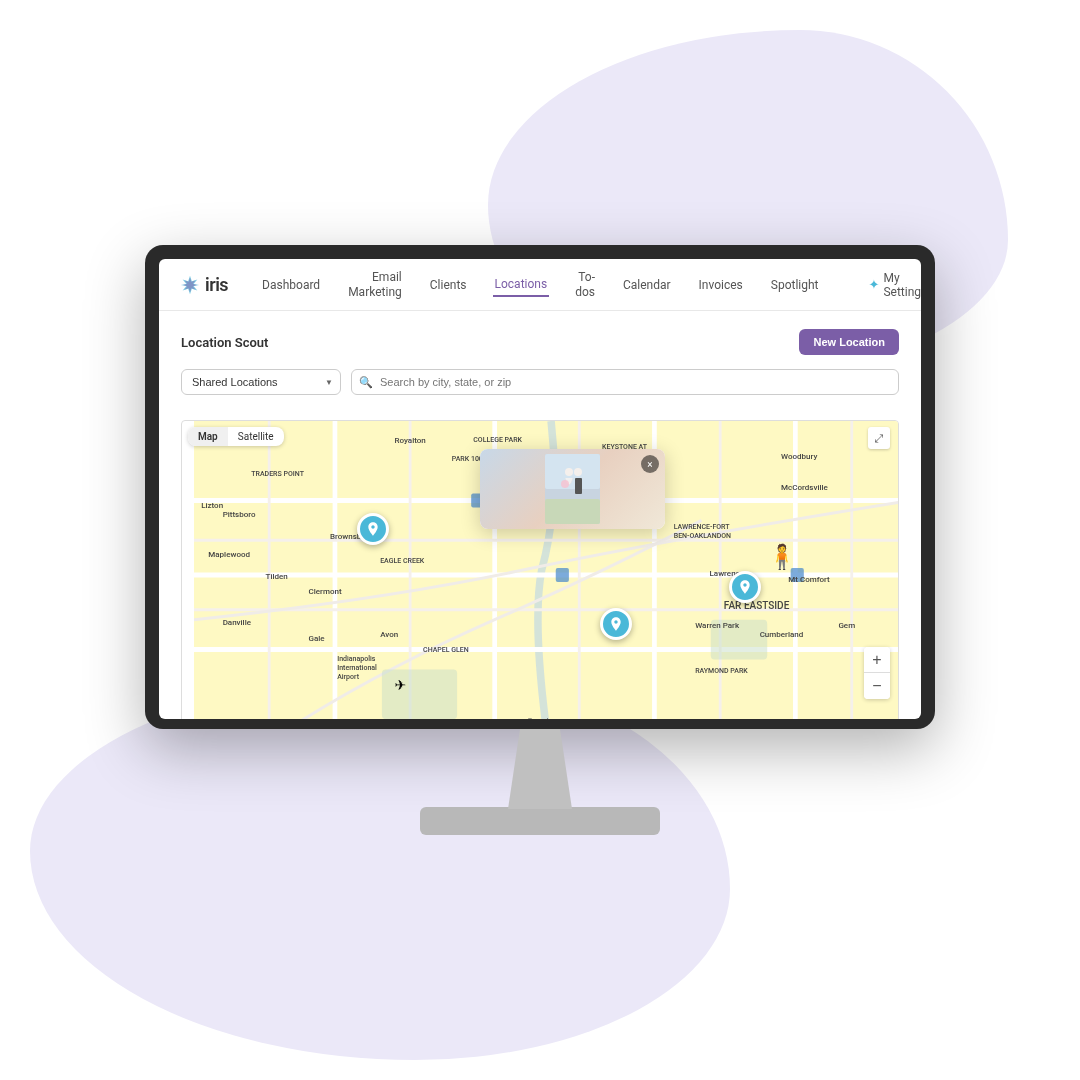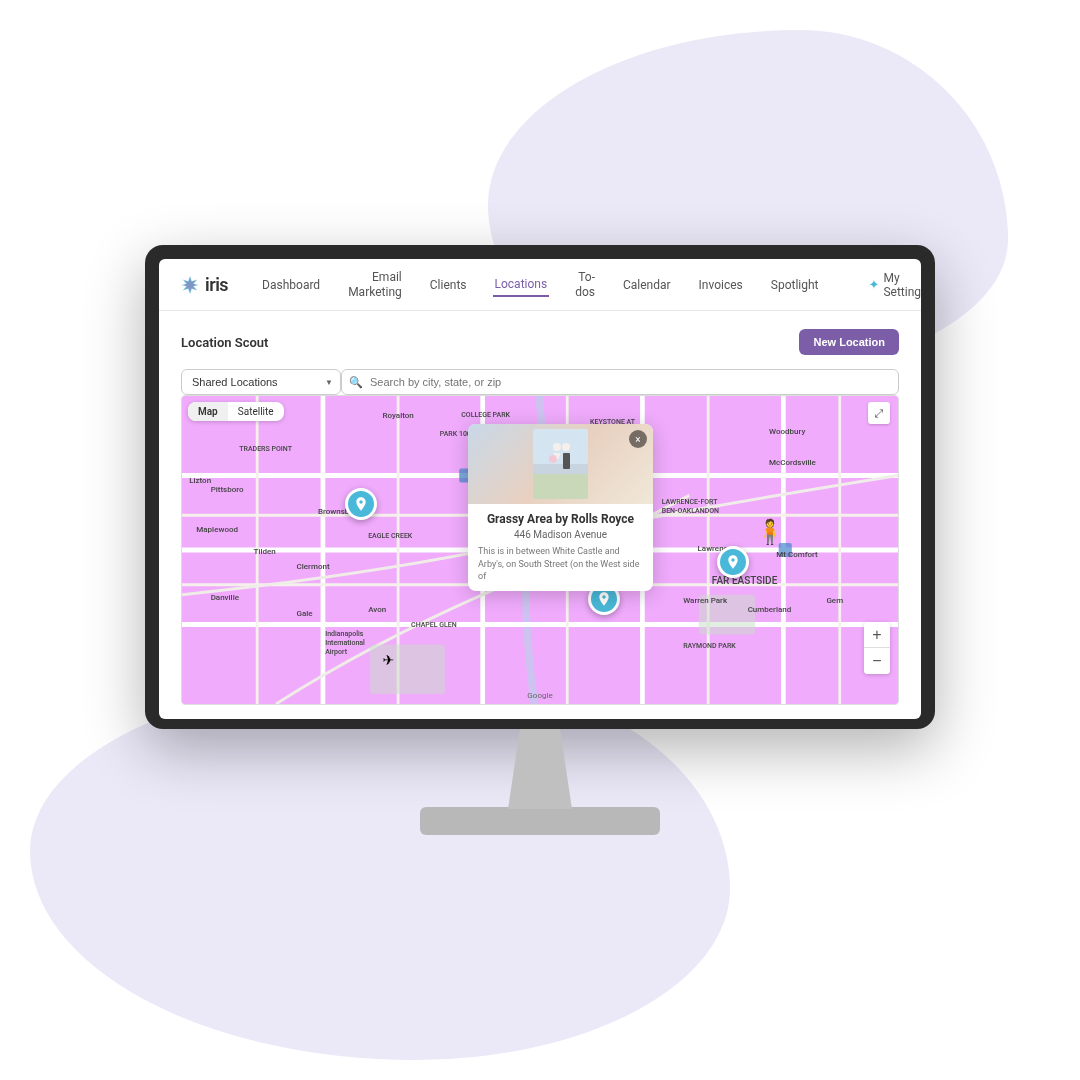--- a/index.html
+++ b/index.html
@@ -154,21 +154,22 @@
       border-radius: 6px;
       padding: 7px 14px;
       font-size: 11px;
       font-weight: 600;
       cursor: pointer;
     }
 
     
     .filters-row {
       display: flex;
-      margin-bottom: 0;
+      gap: 10px;
+      margin-bottom: 25px;
       align-items: flex-start;
     }
     .filter-select {
       border: 1px solid #ccc;
       border-radius: 6px;
       padding: 6px 28px 6px 10px;
       font-size: 11px;
       color: #333;
       background: #fff;
       appearance: none;
@@ -238,22 +239,23 @@
     }
     .map-tab.active {
       background: #f0f0f0;
       font-weight: 600;
     }
 
     
     .map-bg {
       width: 100%;
       height: 100%;
-      background: #f0abfc;
-      position: relative;
+      background: #fef9c3;
+      position: relative;
+      margin-left: 12px;
     }
 
     
     .map-svg {
       position: absolute;
       top: 0; left: 0;
       width: 100%;
       height: 100%;
     }
 
@@ -582,25 +584,20 @@
 
                     <circle cx="24" cy="18" r="4" fill="#f5f0ec"></circle>
                     <path d="M20 24 Q24 38 28 24" fill="#f0f0f0" stroke="#ddd" stroke-width="0.5"></path>
 
                     <circle cx="33" cy="18" r="4" fill="#f5f0ec"></circle>
                     <rect x="30" y="24" width="7" height="16" fill="#555" rx="1"></rect>
 
                     <circle cx="20" cy="30" r="4" fill="#f8c0d0" opacity="0.8"></circle>
                   </svg>
                 </div>
-                <div class="popup-body">
-                  <div class="popup-name">Grassy Area by Rolls Royce</div>
-                  <div class="popup-address">446 Madison Avenue</div>
-                  <div class="popup-desc">This is in between White Castle and Arby's, on South Street (on the West side of</div>
-                </div>
               </div>
 
             </div>
 
             <div class="map-controls">
               <button class="map-ctrl-btn">+</button>
               <button class="map-ctrl-btn">−</button>
             </div>
 
             <div class="google-label">Google</div>

